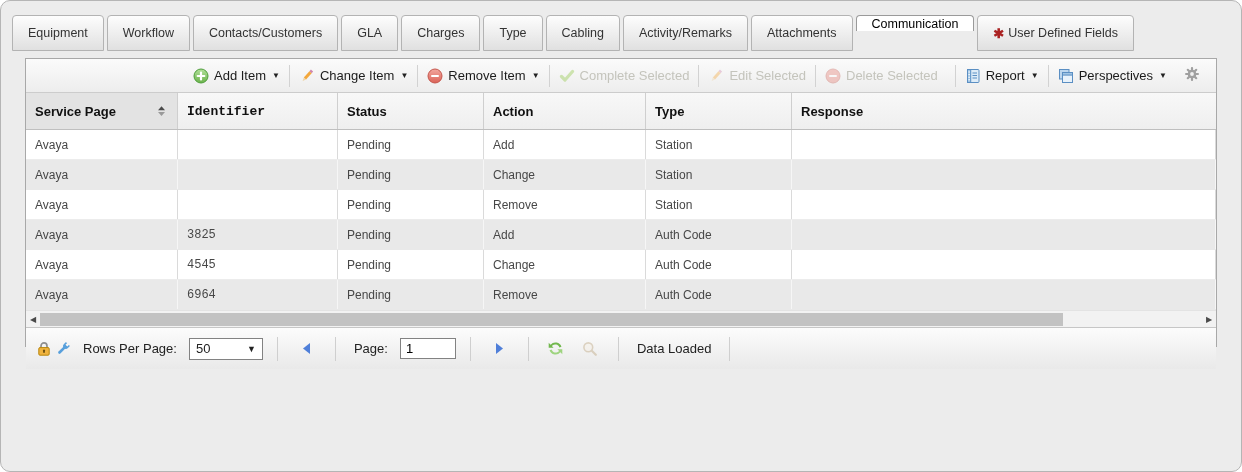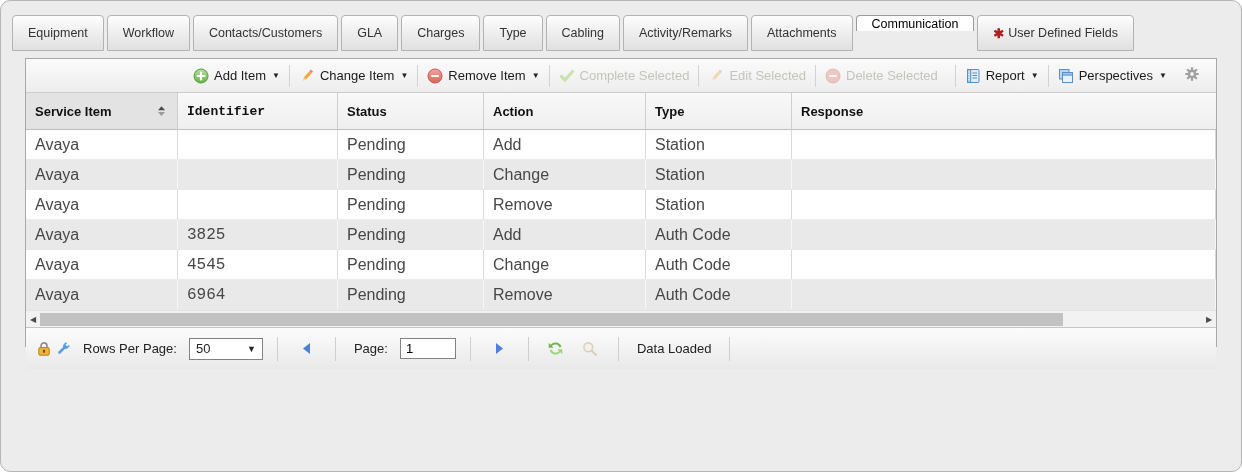--- a/index.html
+++ b/index.html
@@ -76,21 +76,21 @@
   .col-ident  { width: 160px; flex: 0 0 160px; font-family: Liberation Mono, monospace; }
   .col-status { width: 146px; flex: 0 0 146px; }
   .col-action { width: 162px; flex: 0 0 162px; }
   .col-type   { width: 146px; flex: 0 0 146px; }
   .col-resp   { flex: 1 1 auto; border-right: none; }
   .rows { flex: 0 0 auto; }
   .row { display: flex; height: 30px; border-bottom: 1px solid #ececec; cursor: pointer; }
   .row:nth-child(even) { background: #e9e9e9; border-bottom-color: #e9e9e9; }
   .cell {
     display: flex; align-items: center; padding: 0 9px;
-    font-size: 16px; color: #474747; border-right: 1px solid #dadada;
+    font-size: 12px; color: #474747; border-right: 1px solid #dadada;
     overflow: hidden; white-space: nowrap;
   }
   .row:nth-child(even) .cell { border-right-color: #f6f6f6; }
   .filler { flex: 1 1 auto; background: #fff; }
   
   .hscroll {
     flex: 0 0 17px; height: 17px; display: flex; align-items: center;
     background: #f2f2f2; border-top: 1px solid #e3e3e3;
   }
   .sb-arrow {
@@ -294,21 +294,21 @@
                 </g>
                 <circle cx="8" cy="8" r="1.9" fill="#f0f0f0"></circle>
               </svg>
           </span>
         </div>
       </div>
     </div>
 
     <div class="theader">
       <div class="hcell col-host sorted">
-        <span>Service Item</span>
+        <span>Service Page</span>
         <span class="icon">
           <svg width="13" height="14" viewBox="0 0 13 14">
               <path d="M3 6.2 L6.5 2.2 L10 6.2 Z" fill="#4a4a4a"></path>
               <path d="M3 8 L6.5 12 L10 8 Z" fill="#9a9a9a"></path>
             </svg>
         </span>
       </div>
       <div class="hcell col-ident">
           <span>Identifier</span>
         </div>

